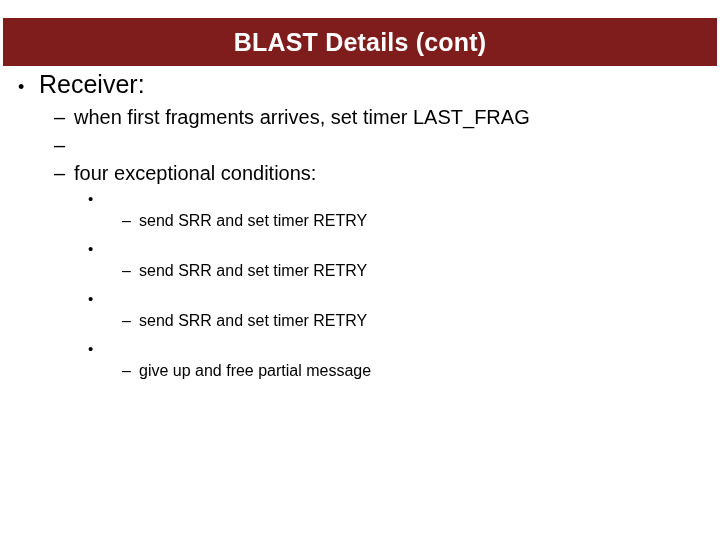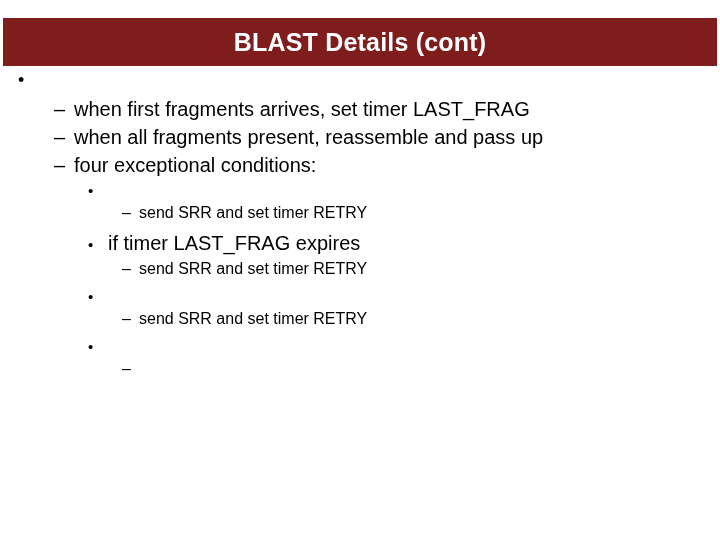--- a/index.html
+++ b/index.html
@@ -106,60 +106,60 @@
 </head>
 <body>
 
 <div id="title-banner">
   <div id="title-text">BLAST Details (cont)</div>
 </div>
 
 <div id="slide-body">
     <div class="line lvl1">
       <span class="marker">•</span>
+      <span class="txt">Receiver:</span>
     </div>
     <div class="line lvl2">
       <span class="marker">–</span>
       <span class="txt">when first fragments arrives, set timer LAST_FRAG</span>
     </div>
     <div class="line lvl2">
       <span class="marker">–</span>
-      <span class="txt">when all fragments present, reassemble and pass up</span>
     </div>
     <div class="line lvl2">
       <span class="marker">–</span>
       <span class="txt">four exceptional conditions:</span>
     </div>
     <div class="line lvl3">
       <span class="marker">•</span>
-    </div>
-    <div class="line lvl4">
-      <span class="marker">–</span>
-      <span class="txt">send SRR and set timer RETRY</span>
-    </div>
-    <div class="line lvl3 gap-top">
-      <span class="marker">•</span>
-      <span class="txt">if timer LAST_FRAG expires</span>
     </div>
     <div class="line lvl4">
       <span class="marker">–</span>
       <span class="txt">send SRR and set timer RETRY</span>
     </div>
     <div class="line lvl3 gap-top">
       <span class="marker">•</span>
     </div>
     <div class="line lvl4">
       <span class="marker">–</span>
       <span class="txt">send SRR and set timer RETRY</span>
     </div>
     <div class="line lvl3 gap-top">
       <span class="marker">•</span>
     </div>
     <div class="line lvl4">
       <span class="marker">–</span>
+      <span class="txt">send SRR and set timer RETRY</span>
+    </div>
+    <div class="line lvl3 gap-top">
+      <span class="marker">•</span>
+    </div>
+    <div class="line lvl4">
+      <span class="marker">–</span>
+      <span class="txt">give up and free partial message</span>
     </div>
   </div>
 
 <div id="footer">
 
   
 
   
 
   

